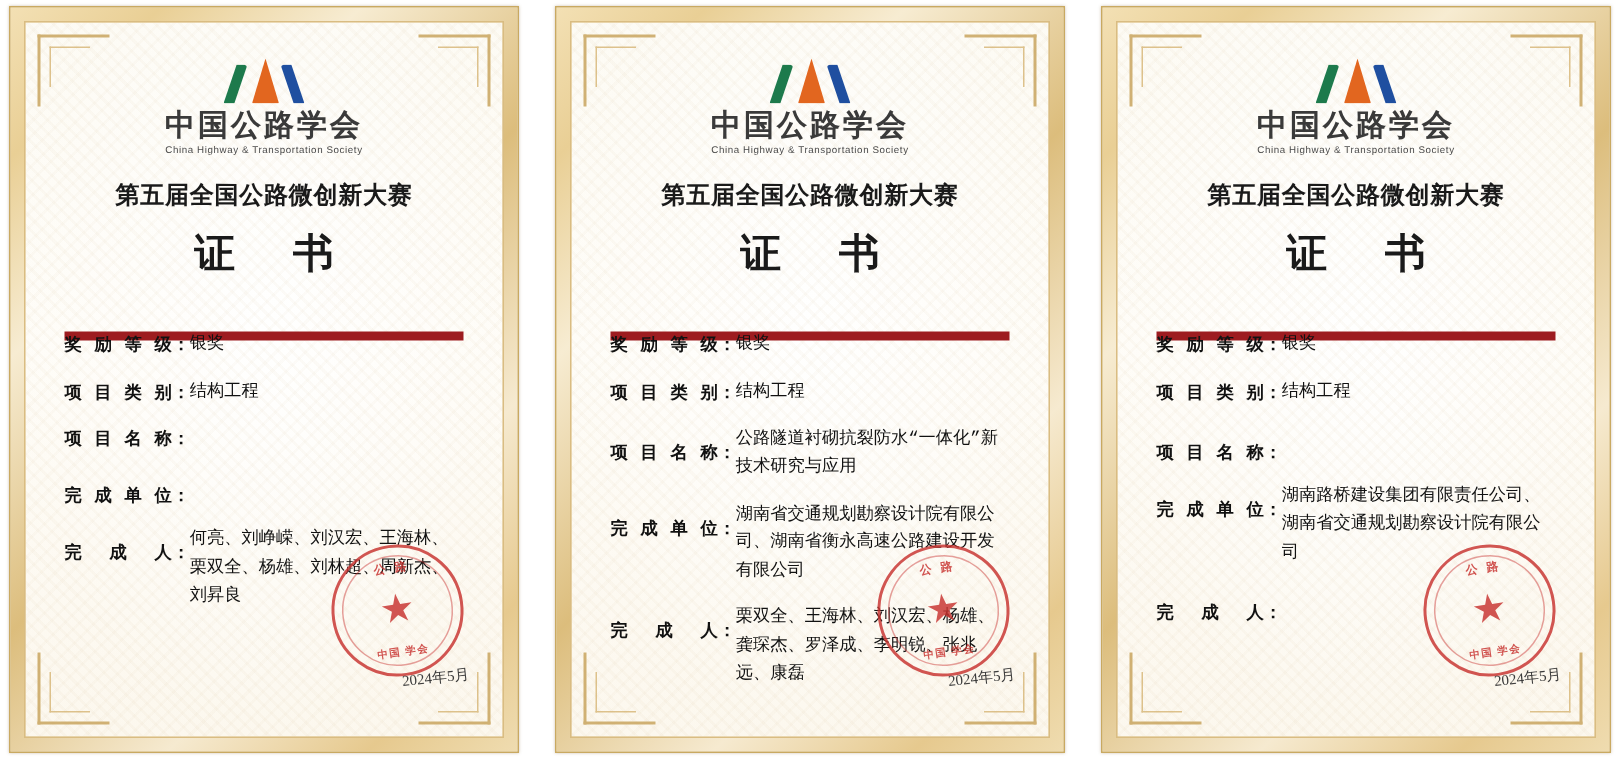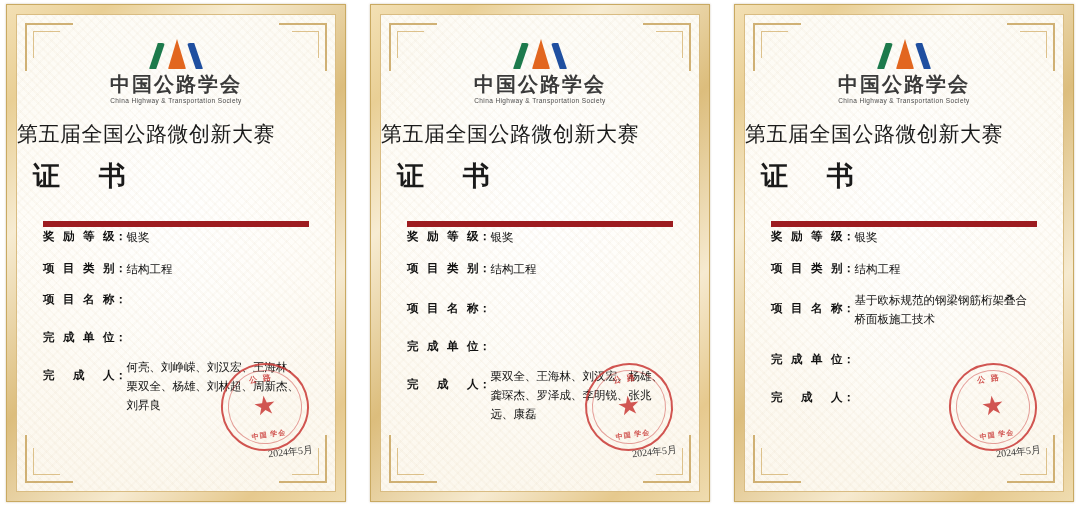--- a/index.html
+++ b/index.html
@@ -127,35 +127,35 @@
   .org-en {
     font-family: "Liberation Sans", sans-serif;
     font-size: 6.5px;
     letter-spacing: .4px;
     color: #4a4a4a;
     margin-top: 2px;
   }
 
   .title-main {
     margin-top: 16px;
-    font-size: 21px;
-    font-weight: 400;
+    font-size: 16px;
+    font-weight: 700;
     letter-spacing: .5px;
     color: #1a1a1a;
-    text-align: left;
+    text-align: center;
     font-family: "Liberation Serif", serif;
   }
   .title-sub {
     margin-top: 10px;
     font-size: 27px;
     font-weight: 700;
     letter-spacing: 16px;
     text-indent: 16px;
     color: #1a1a1a;
-    text-align: left;
+    text-align: center;
     font-family: "Liberation Serif", serif;
   }
 
   
   .fields {
     position: relative;
     margin: 34px 26px 0 26px;
   }
   .row {
     display: flex;
@@ -178,21 +178,21 @@
     font-size: 11.5px;
     color: #111;
     font-weight: 700;
     padding-top: 1px;
   }
   .row .value {
     flex: 1 1 auto;
     font-size: 11.5px;
     line-height: 1.62;
     color: #111;
-    font-family: Liberation Sans, sans-serif;
+    font-family: Liberation Mono, monospace;
     word-break: break-all;
   }
   .row.tall .label { padding-top: 10px; }
   .row.tall .colon { padding-top: 10px; }
 
   
   .seal {
     position: absolute;
     right: 26px;
     bottom: 40px;
@@ -341,24 +341,26 @@
           <div class="value">银奖</div>
         </div>
         <div class="row">
           <div class="label">项目类别</div>
           <div class="colon">：</div>
           <div class="value">结构工程</div>
         </div>
         <div class="row tall">
           <div class="label">项目名称</div>
           <div class="colon">：</div>
+          <div class="value">公路隧道衬砌抗裂防水“一体化”新技术研究与应用</div>
         </div>
         <div class="row tall">
           <div class="label">完成单位</div>
           <div class="colon">：</div>
+          <div class="value">湖南省交通规划勘察设计院有限公司、湖南省衡永高速公路建设开发有限公司</div>
         </div>
         <div class="row tall">
           <div class="label">完成人</div>
           <div class="colon">：</div>
           <div class="value">栗双全、王海林、刘汉宏、杨雄、龚琛杰、罗泽成、李明锐、张兆远、康磊</div>
         </div>
       </div>
 
       <div class="seal">
         <div class="arc-top">公 路</div>
@@ -397,25 +399,25 @@
           <div class="value">银奖</div>
         </div>
         <div class="row">
           <div class="label">项目类别</div>
           <div class="colon">：</div>
           <div class="value">结构工程</div>
         </div>
         <div class="row tall">
           <div class="label">项目名称</div>
           <div class="colon">：</div>
-          <div class="value">基于欧标规范的钢梁钢筋桁架叠合桥面板施工技术</div>
         </div>
         <div class="row tall">
           <div class="label">完成单位</div>
           <div class="colon">：</div>
+          <div class="value">湖南路桥建设集团有限责任公司、湖南省交通规划勘察设计院有限公司</div>
         </div>
         <div class="row tall">
           <div class="label">完成人</div>
           <div class="colon">：</div>
         </div>
       </div>
 
       <div class="seal">
         <div class="arc-top">公 路</div>
         <div class="star">★</div>

